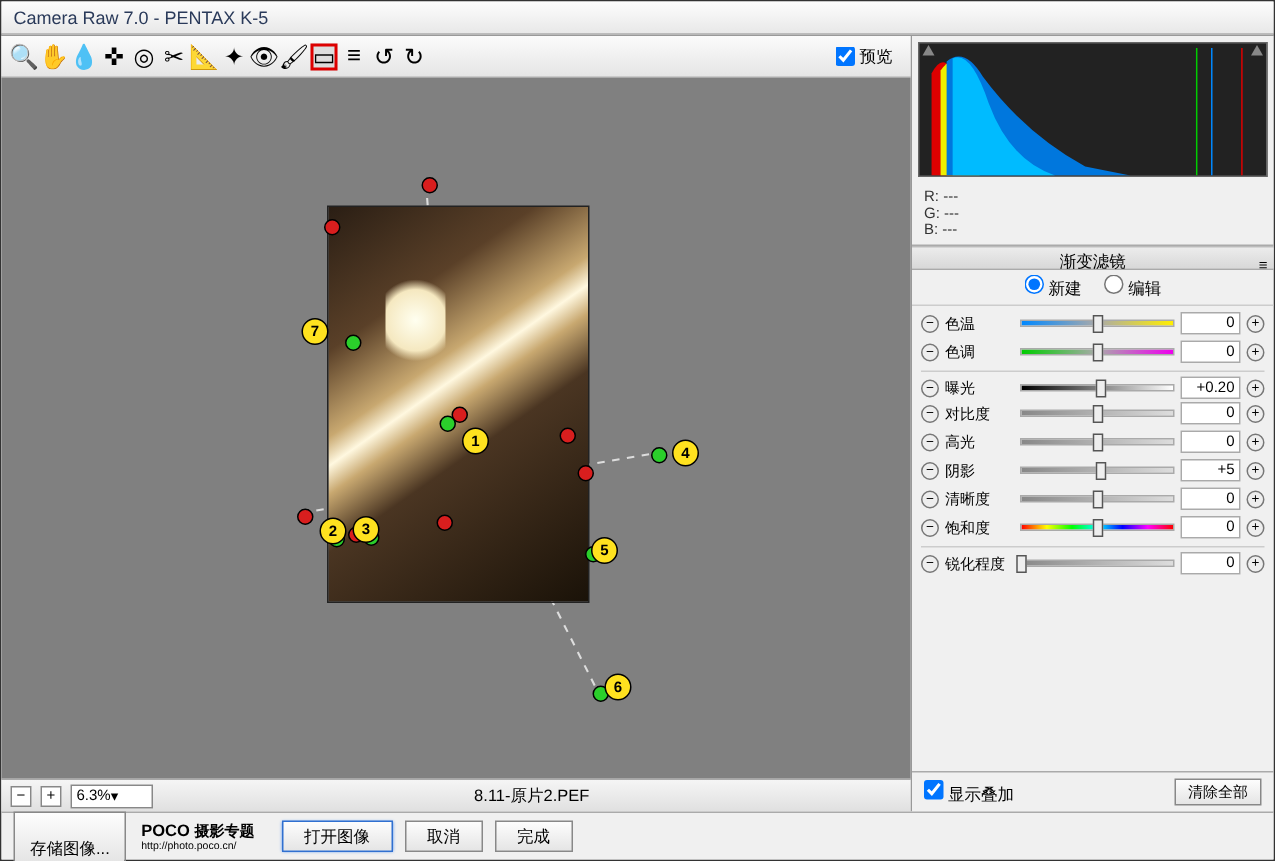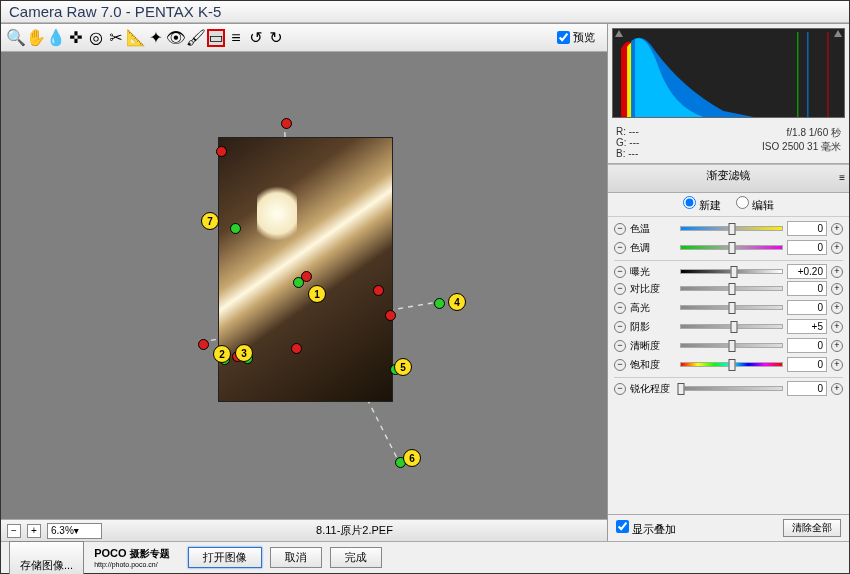--- a/index.html
+++ b/index.html
@@ -1,18 +1,18 @@
 <!DOCTYPE html>
 <html><head>
 <meta charset="utf-8">
 <style>
 * { box-sizing: border-box; margin: 0; padding: 0; font-family: "Microsoft YaHei", Arial, sans-serif; }
 body { background: #fff; width: 850px; height: 574px; overflow: hidden; }
 .window { width: 850px; height: 574px; border: 1px solid #333; background: #f0f0f0; display: flex; flex-direction: column; }
-.titlebar { height: 22px; background: linear-gradient(#fdfdfd,#e8e8e8); border-bottom: 1px solid #bbb; padding: 0 8px; font-size: 15px; color: #2a3a5a; display: flex; align-items: center; }
+.titlebar { height: 22px; background: linear-gradient(#fdfdfd,#e8e8e8); border-bottom: 1px solid #bbb; padding: 0 8px; font-size: 12px; color: #2a3a5a; display: flex; align-items: center; }
 .content { flex: 1; display: flex; border-top: 1px solid #999; }
 .left-panel { flex: 1; display: flex; flex-direction: column; background: #f0f0f0; border-right: 1px solid #999; }
 .toolbar { height: 28px; background: linear-gradient(#fbfbfb,#e5e5e5); border-bottom: 1px solid #aaa; display: flex; align-items: center; padding: 0 6px; gap: 2px; }
 .tool-btn { width: 18px; height: 18px; display: flex; align-items: center; justify-content: center; cursor: pointer; border: 1px solid transparent; }
 .tool-btn.selected { border: 2px solid #d00; background: #ddd; padding: 1px; }
 .toolbar-spacer { flex: 1; }
 .preview-chk { font-size: 11px; display: flex; align-items: center; gap: 3px; margin-right: 6px; margin-left: 28px; }
 .canvas-area { flex: 1; background: #808080; position: relative; overflow: hidden; }
 .photo { position: absolute; left: 217px; top: 85px; width: 175px; height: 265px; background: linear-gradient(145deg,#2a1e14 0%,#5a4028 25%,#c8a870 40%,#fff8e0 45%,#c8a870 50%,#4a3522 60%,#1a1208 100%); border: 1px solid #222; }
 .photo::before { content:""; position:absolute; left:38px; top:48px; width:40px; height:55px; background: radial-gradient(circle,#fffff0 0%,#f5e8c0 60%,transparent 80%); }
@@ -27,21 +27,21 @@
 .filename { flex:1; text-align:center; }
 .bottom-bar { height: 32px; border-top:1px solid #aaa; display:flex; align-items:center; padding:0 8px; gap:10px; background:#f0f0f0; }
 .bottom-btn { height:20px; padding:16px 10px; font-size:11px; background:linear-gradient(#fdfdfd,#e5e5e5); border:1px solid #888; cursor:pointer; }
 .poco { font-size:11px; font-weight:bold; letter-spacing:0; }
 .poco small { font-size:7px; font-weight:normal; display:block; line-height:1; }
 .metadata-link { color:#1a5fc0; text-decoration:underline; font-size:11px; cursor:pointer; }
 .right-panel { width: 241px; display:flex; flex-direction:column; background:#f0f0f0; }
 .histogram { height: 90px; background:#222; margin:4px; border:1px solid #666; position:relative; }
 .histo-arrow { position:absolute; top:1px; width:0; height:0; border-left:4px solid transparent; border-right:4px solid transparent; border-bottom:7px solid #888; }
 .readout { font-size:10px; padding:4px 8px; border-bottom:1px solid #aaa; display:flex; justify-content:space-between; color:#333; font-family:monospace; }
-.panel-header { height:29px; background:linear-gradient(#ececec,#d8d8d8); border-top:1px solid #bbb; border-bottom:1px solid #aaa; font-size:11px; text-align:center; line-height:20px; position:relative; }
+.panel-header { height:16px; background:linear-gradient(#ececec,#d8d8d8); border-top:1px solid #bbb; border-bottom:1px solid #aaa; font-size:11px; text-align:center; line-height:20px; position:relative; }
 .panel-header .menu { position:absolute; right:4px; top:3px; font-size:10px; }
 .radio-row { text-align:center; font-size:11px; padding:3px 0; border-bottom:1px solid #ccc; }
 .radio-row label { margin:0 6px; }
 .sliders { overflow-y:auto; flex:1; padding:2px 6px; }
 .slider-row { display:flex; align-items:center; height:19px; font-size:11px; gap:4px; }
 .slider-row.sep { border-top:1px solid #ccc; margin-top:3px; padding-top:3px; }
 .minus, .plus { width:12px; height:12px; border-radius:50%; border:1px solid #777; background:#eee; font-size:9px; line-height:9px; text-align:center; cursor:pointer; }
 .slider-label { width:46px; font-size:10px; }
 .slider-track { flex:1; height:5px; position:relative; border:1px solid #aaa; }
 .track-bw { background: linear-gradient(to right,#000,#fff); }
@@ -147,24 +147,20 @@
           <line x1="194" y1="3" x2="194" y2="88" stroke="#08f"></line>
           <line x1="214" y1="3" x2="214" y2="88" stroke="#d00"></line>
         </svg>
       </div>
       <div class="readout">
         <div>
           <div><span>R:</span> <span>---</span></div>
           <div><span>G:</span> <span>---</span></div>
           <div><span>B:</span> <span>---</span></div>
         </div>
-        <div style="text-align:right">
-          <div>f/1.8  1/60 秒</div>
-          <div>ISO 2500  31 毫米</div>
-        </div>
       </div>
       <div class="panel-header"><span>渐变滤镜</span><span class="menu">≡</span></div>
       <div class="radio-row">
         <label><input type="radio" name="m" checked="" style=""> <span>新建</span></label>
         <label><input type="radio" name="m" style=""> <span>编辑</span></label>
       </div>
       <div class="sliders" id="sliders">
           <div class="slider-row">
             <div class="minus">−</div>
             <div class="slider-label">色温</div>

